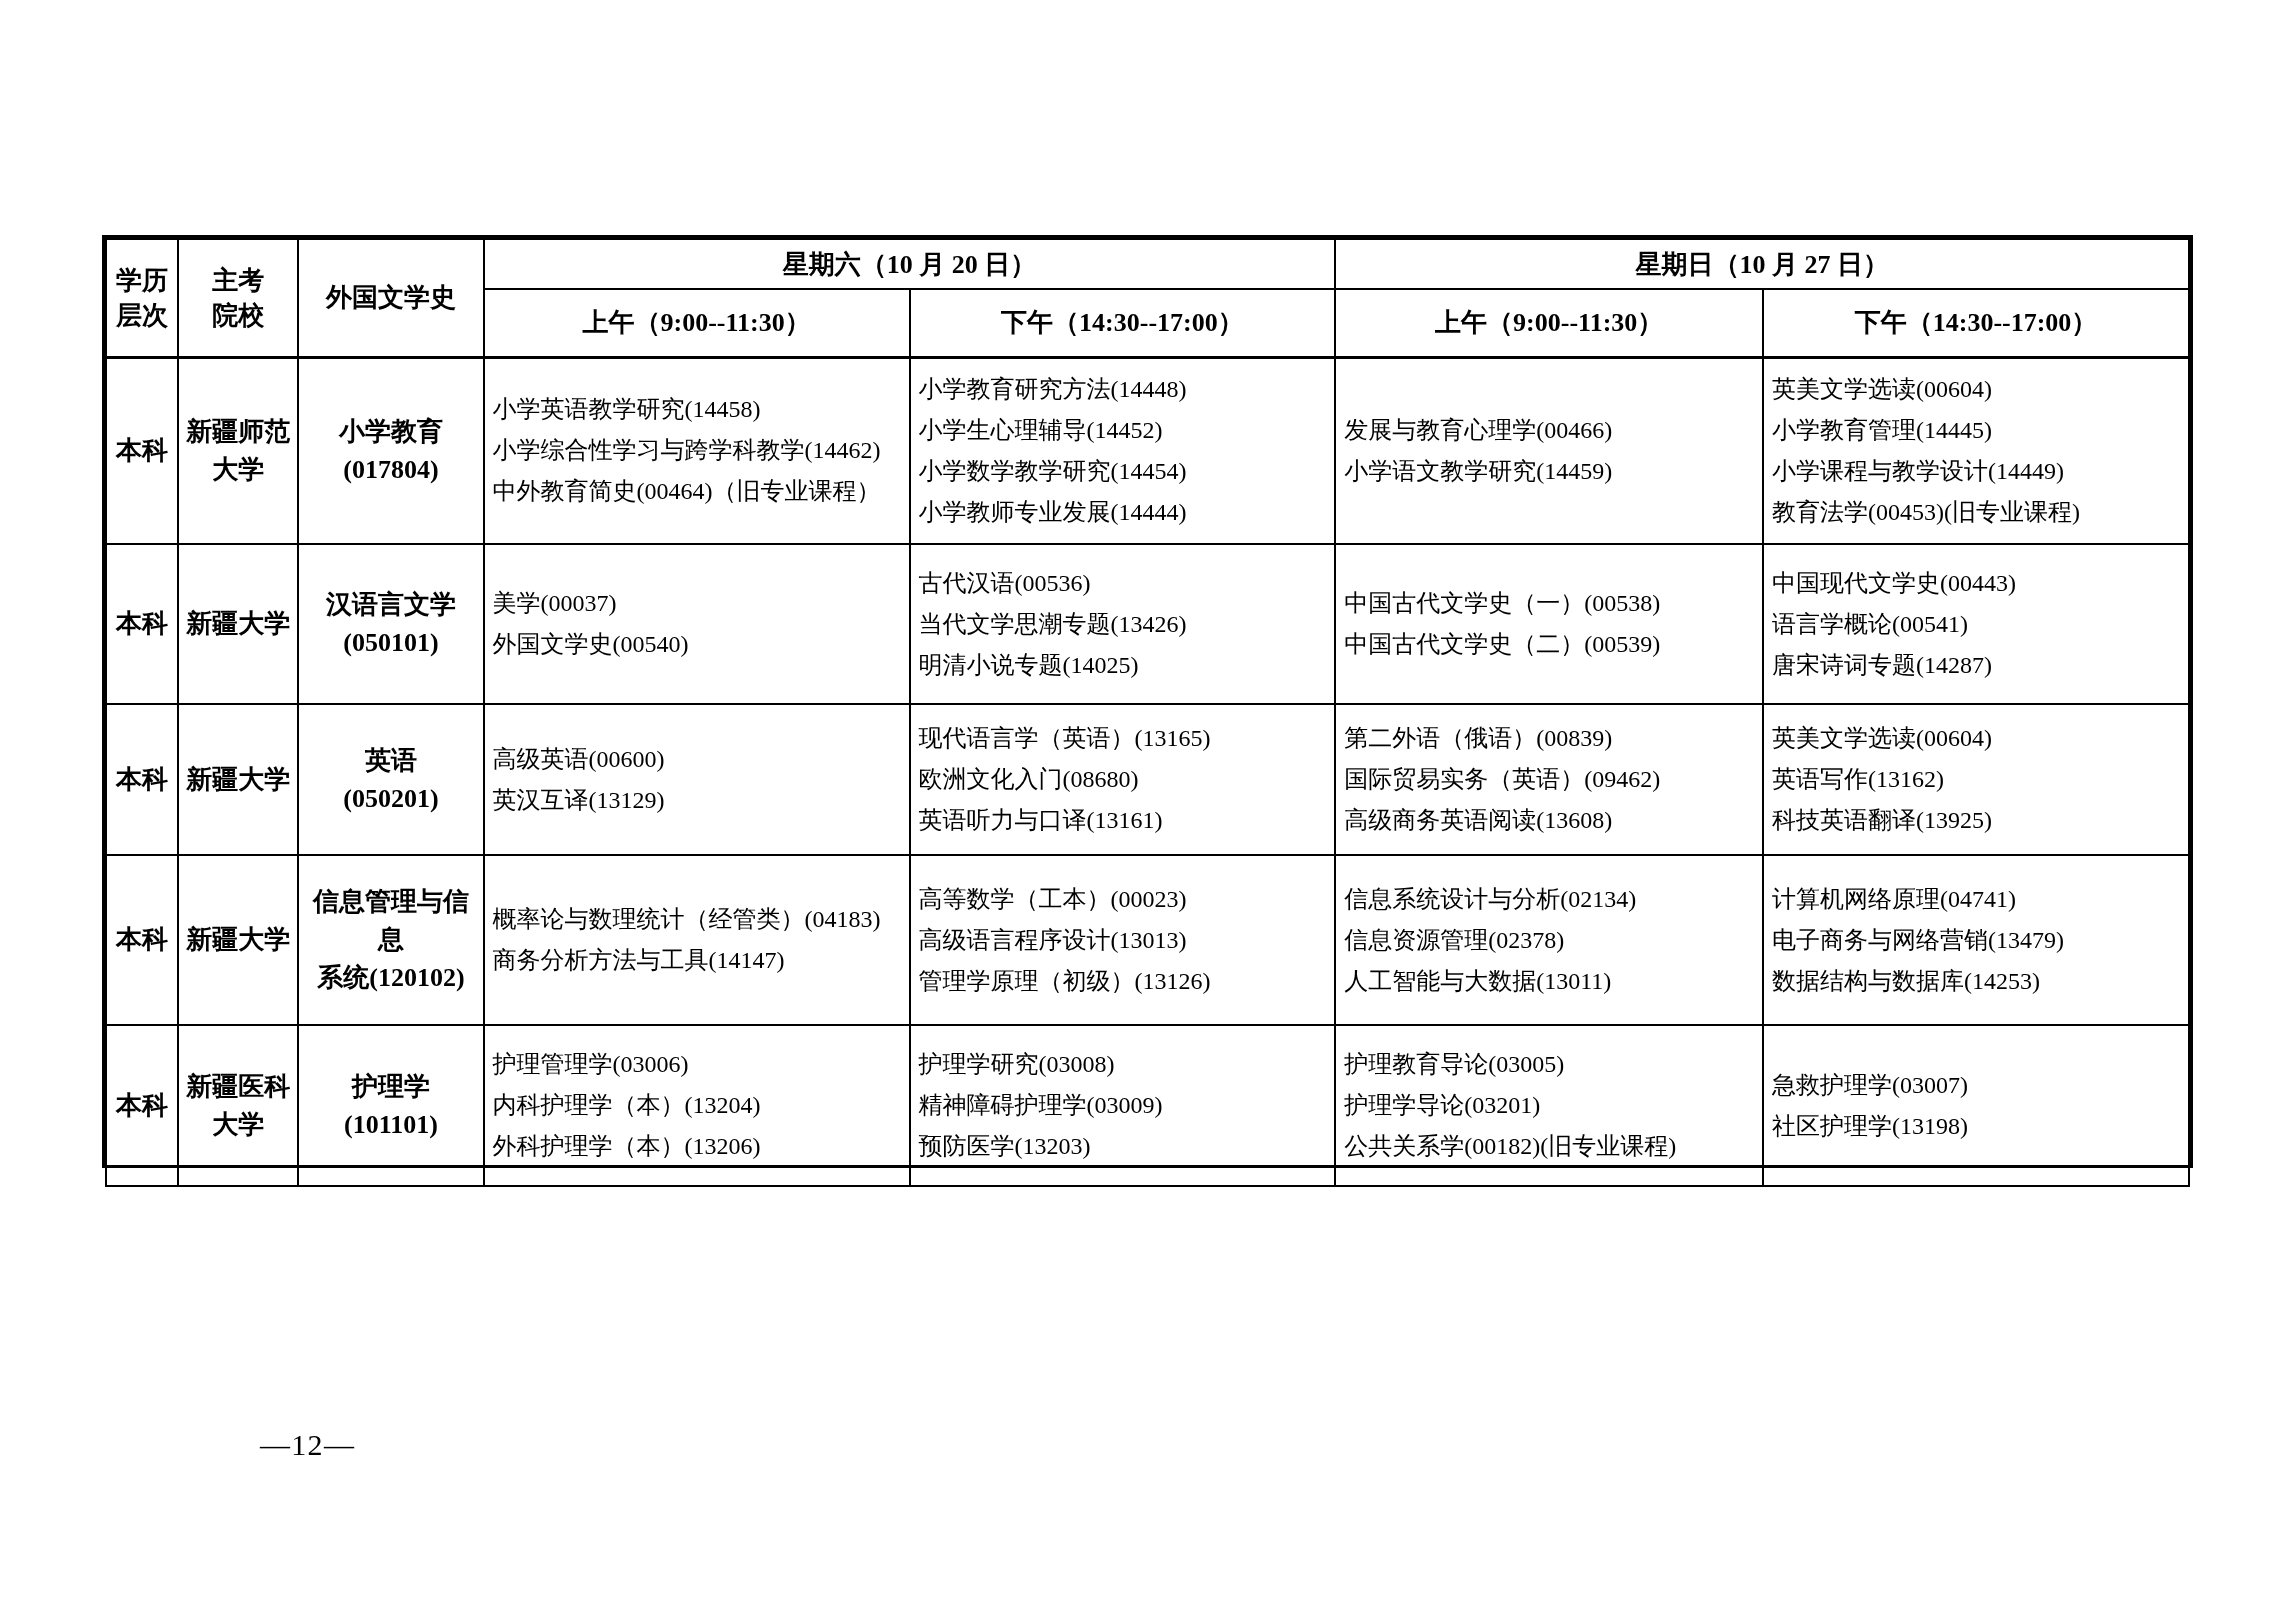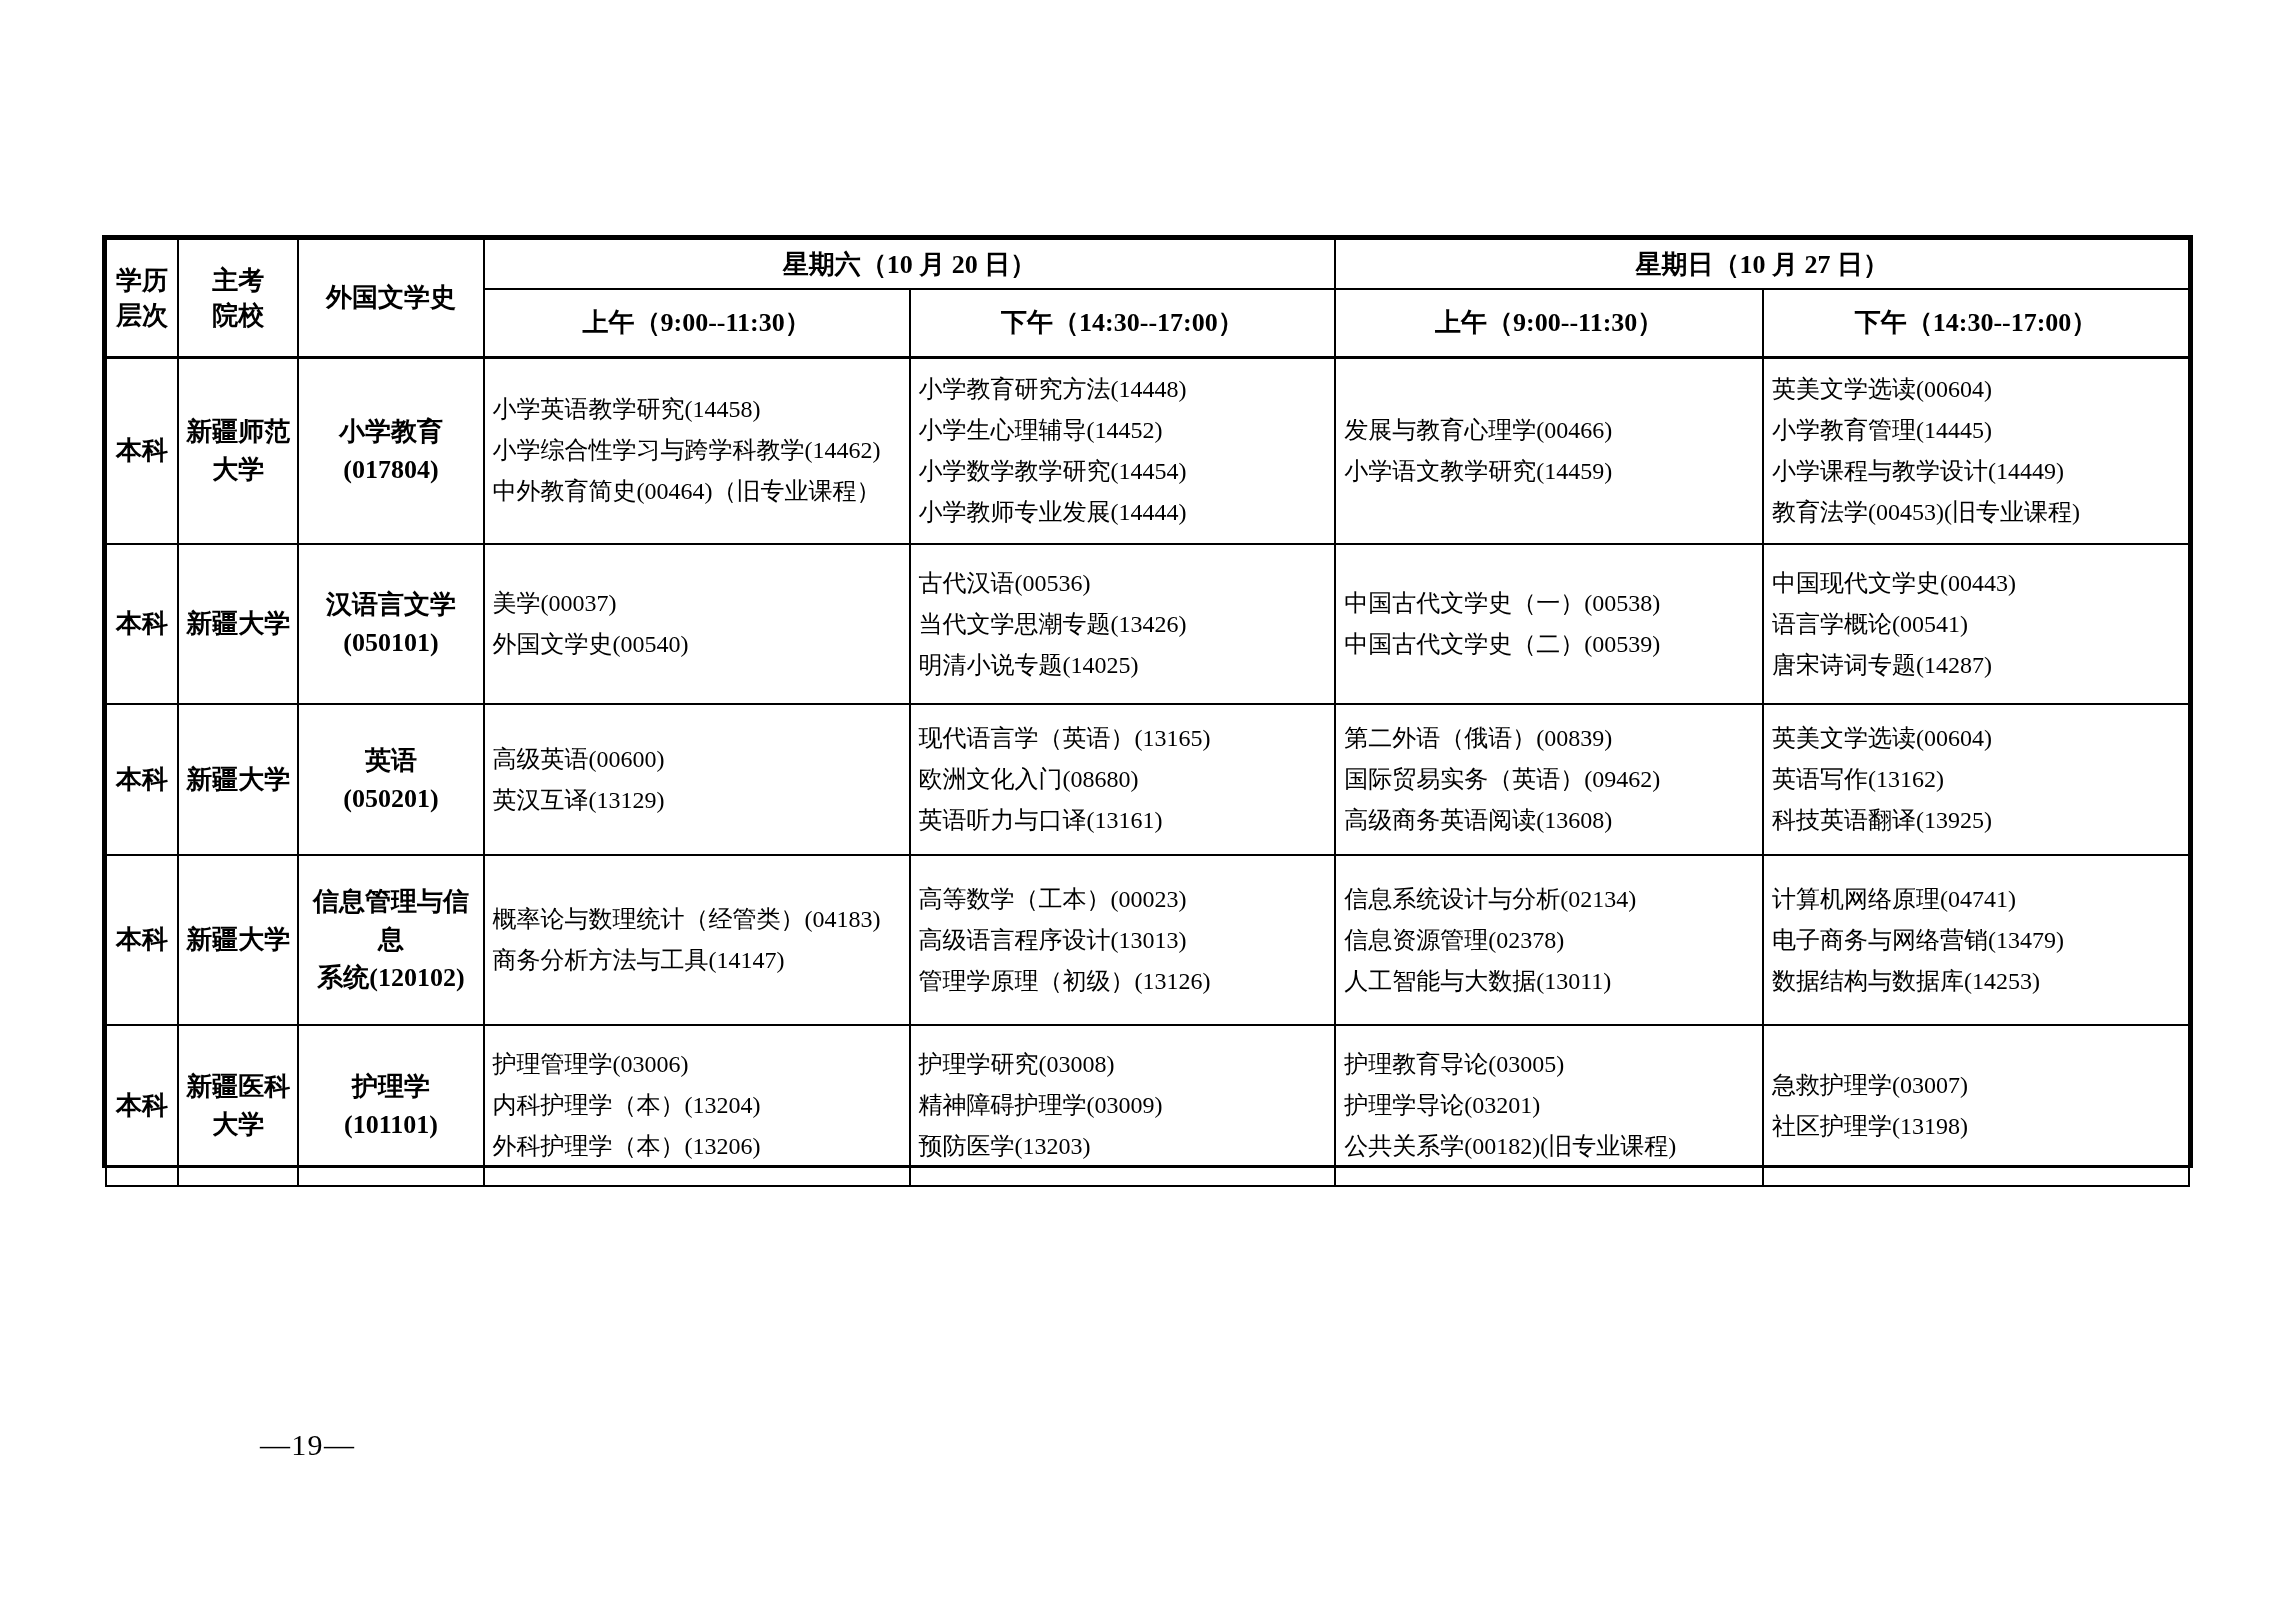--- a/index.html
+++ b/index.html
@@ -200,16 +200,16 @@
           <td class="c-courses">护理教育导论(03005)
 护理学导论(03201)
 公共关系学(00182)(旧专业课程)</td>
           <td class="c-courses">急救护理学(03007)
 社区护理学(13198)</td>
         </tr>
       </tbody>
     </table>
   </div>
 
-  <div class="page-number">—19—</div>
+  <div class="page-number">—12—</div>
 
 </div>
 
 
 </body></html>

